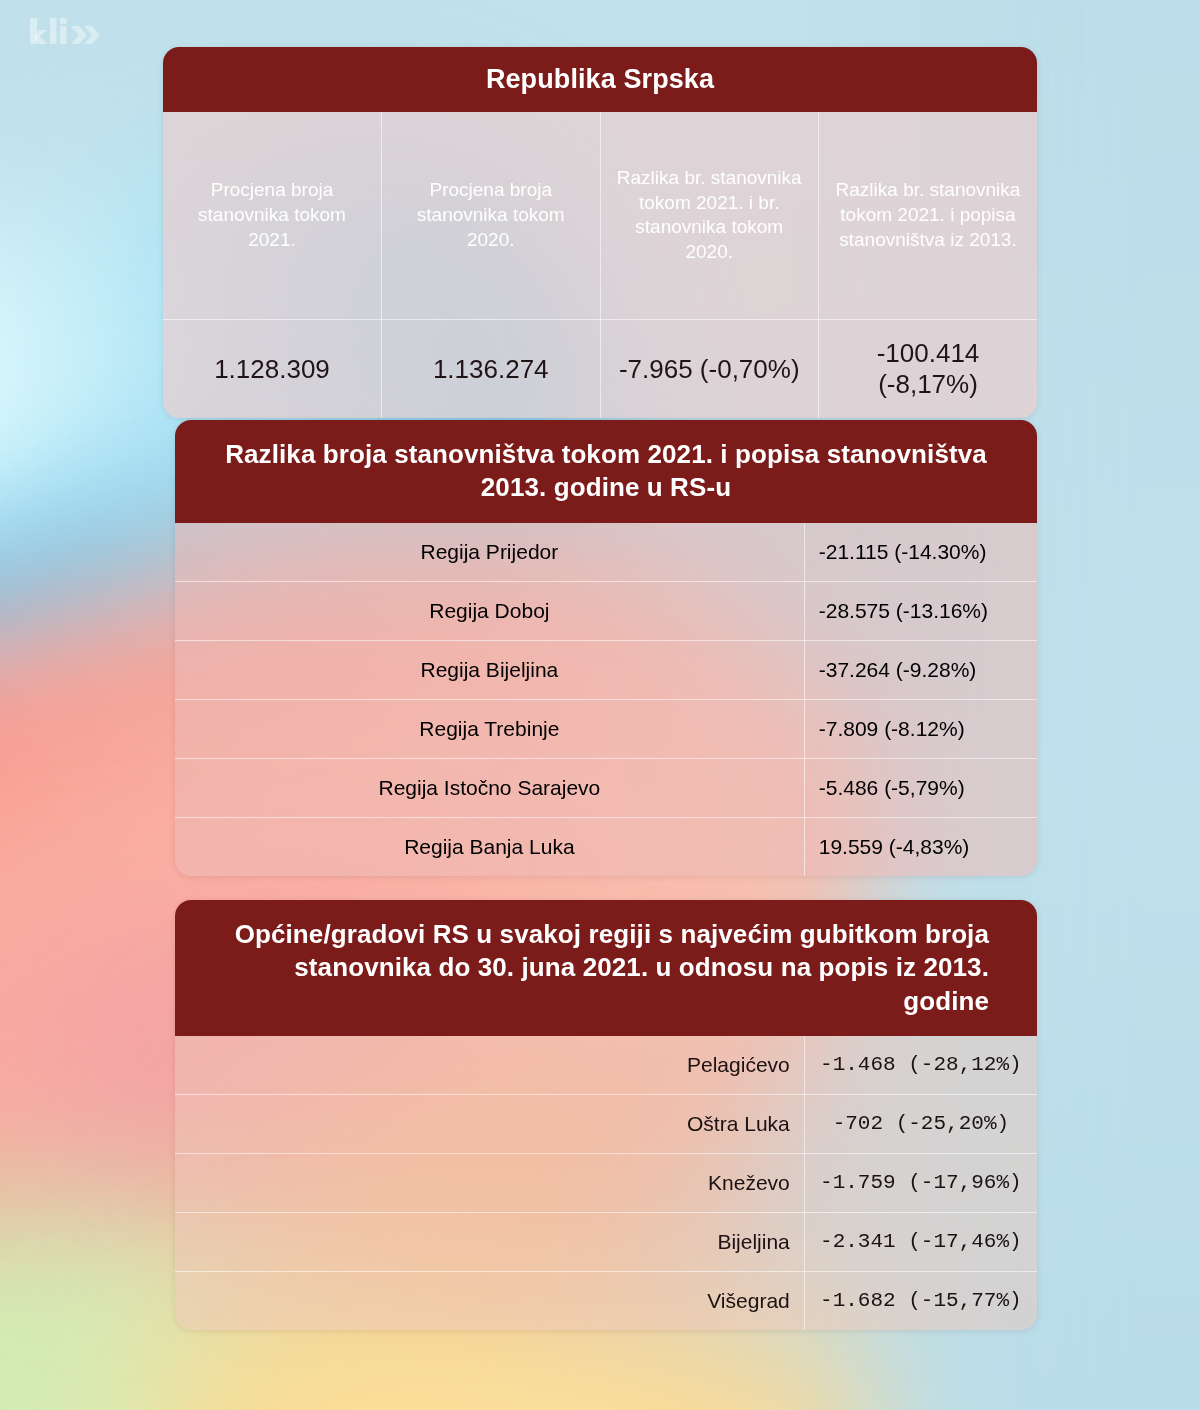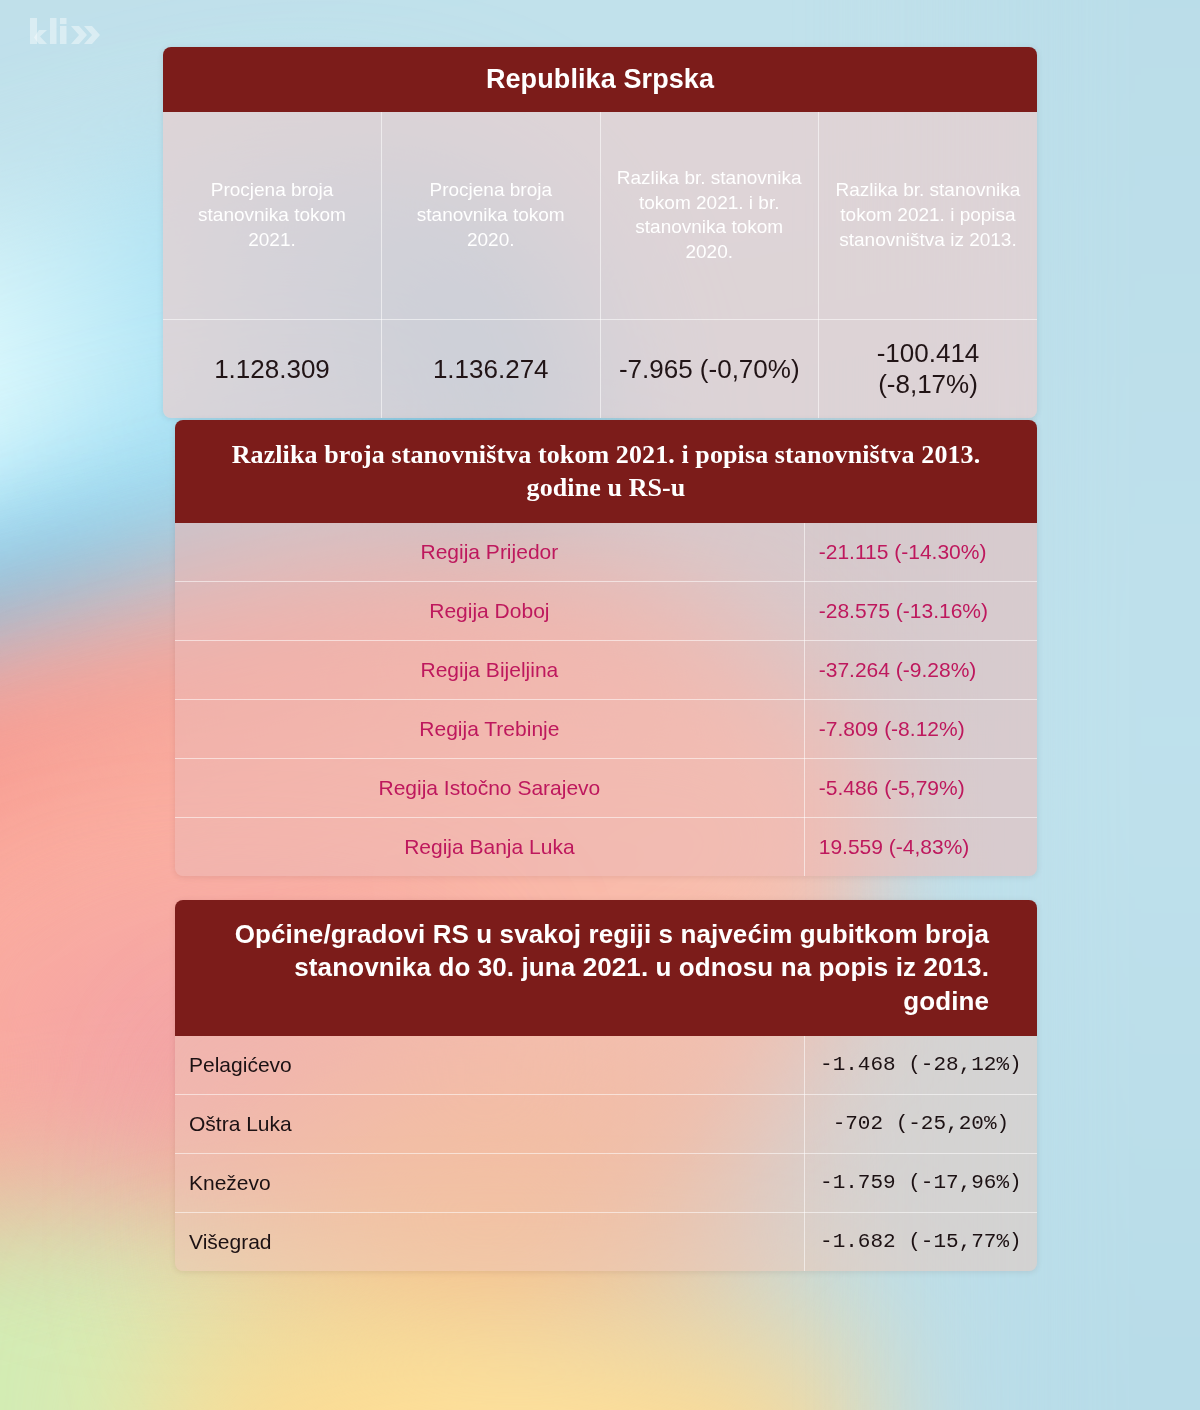--- a/index.html
+++ b/index.html
@@ -93,21 +93,21 @@
     left: 30px; top: 18px;
     z-index: 5;
     width: 70px; height: 34px;
   }
   #klix-logo svg { display: block; }
 
   
   .panel {
     position: absolute;
     z-index: 4;
-    border-radius: 8px;
+    border-radius: 16px;
     overflow: hidden;
     box-shadow: 0 1px 6px rgba(60,20,20,0.10);
   }
 
   .panel-title {
     background: #7c1c1a;
     color: #ffffff;
     text-align: center;
     font-weight: bold;
     letter-spacing: .1px;
@@ -149,45 +149,45 @@
     text-align: center;
     padding: 18px 10px;
     height: 62px;
   }
 
   
   #panel-regije {
     left: 175px; top: 420px;
     width: 862px;
   }
-  #panel-regije .panel-title { font-size: 26px; padding: 18px 30px; font-family: Liberation Serif, serif; }
+  #panel-regije .panel-title { font-size: 26px; padding: 18px 30px; }
   #panel-regije .tbl td {
     background: rgba(236, 186, 183, 0.55);
     font-size: 21px;
-    color: #be185d;
+    color: #000000;
     padding: 17px 14px;
     height: 57px;
   }
   #panel-regije .tbl td.name { text-align: center; width: 73%; }
   #panel-regije .tbl td.value { width: 27%; }
 
   
   #panel-opcine {
     left: 175px; top: 900px;
     width: 862px;
   }
   #panel-opcine .panel-title { font-size: 26px; padding: 18px 48px; text-align: right; }
   #panel-opcine .tbl td {
     background: rgba(238, 198, 186, 0.48);
     font-size: 21px;
     color: #1c1113;
     padding: 17px 14px;
     height: 57px;
   }
-  #panel-opcine .tbl td.name { text-align: left; width: 73%; }
+  #panel-opcine .tbl td.name { text-align: right; width: 73%; }
   #panel-opcine .tbl td.value { text-align: center; width: 27%; font-family: Liberation Mono, monospace; }
 </style>
 </head>
 <body>
 
 <div id="bg-layer">
   <div class="band sky"></div>
   <div class="band cyan-streak"></div>
   <div class="band blue-bar"></div>
   <div class="band salmon"></div>
@@ -279,18 +279,22 @@
       </tr>
       <tr>
         <td class="name">Oštra Luka</td>
         <td class="value">-702 (-25,20%)</td>
       </tr>
       <tr>
         <td class="name">Kneževo</td>
         <td class="value">-1.759 (-17,96%)</td>
       </tr>
       <tr>
+        <td class="name">Bijeljina</td>
+        <td class="value">-2.341 (-17,46%)</td>
+      </tr>
+      <tr>
         <td class="name">Višegrad</td>
         <td class="value">-1.682 (-15,77%)</td>
       </tr>
     </tbody>
   </table>
 </div>
 
 </body></html>

